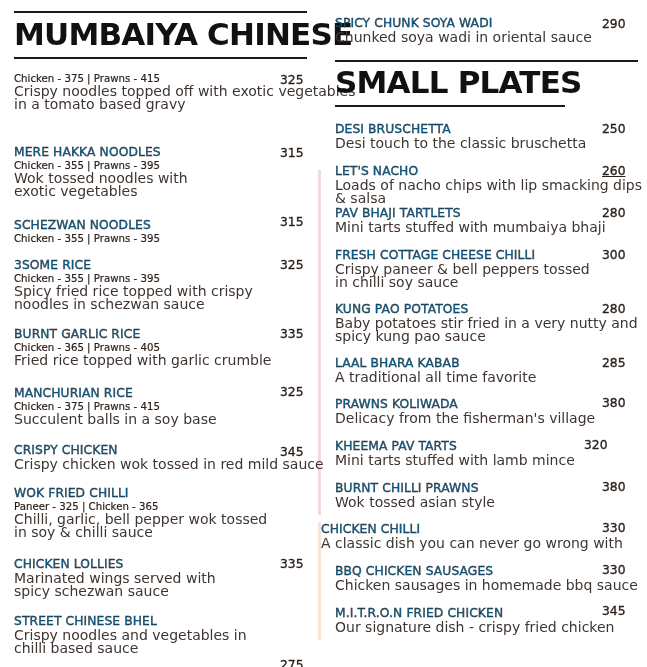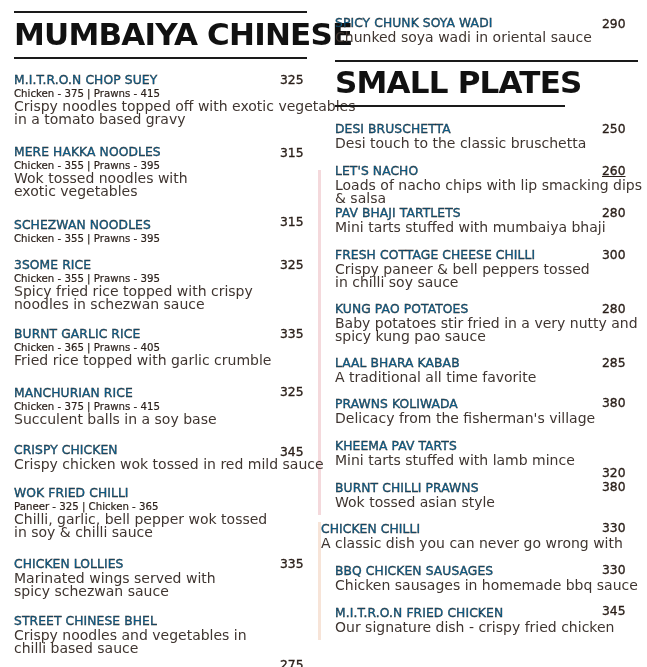--- a/index.html
+++ b/index.html
@@ -59,21 +59,20 @@
 
 <div class="strip" style="left:318px; top:170px; height:345px; background:#f4d9dc;"></div>
 <div class="strip" style="left:318px; top:522px; height:118px; background:#f7e4d8;"></div>
 
 <div>
   <div class="rule" style="left:14px; top:11px; width:293px;"></div>
   <div class="section-title" style="left:14px; top:19px; font-size:31px; letter-spacing:-0.8px;">MUMBAIYA CHINESE</div>
   <div class="rule" style="left:14px; top:57px; width:293px;"></div>
 
   <div class="item" style="left:14px; top:73px;">
-    <div class="name">M.I.T.R.O.N CHOP SUEY</div>
     <div class="variants">Chicken - 375 | Prawns - 415</div>
     <div class="desc">Crispy noodles topped off with exotic vegetables
 in a tomato based gravy</div>
   </div>
   <div class="price" style="left:280px; top:73px;">325</div>
 
   <div class="item" style="left:14px; top:145px;">
     <div class="name">MERE HAKKA NOODLES</div>
     <div class="variants">Chicken - 355 | Prawns - 395</div>
     <div class="desc">Wok tossed noodles with
@@ -191,21 +190,21 @@
   <div class="item" style="left:335px; top:397px;">
     <div class="name">PRAWNS KOLIWADA</div>
     <div class="desc">Delicacy from the fisherman's village</div>
   </div>
   <div class="price" style="left:602px; top:396px;">380</div>
 
   <div class="item" style="left:335px; top:439px;">
     <div class="name">KHEEMA PAV TARTS</div>
     <div class="desc">Mini tarts stuffed with lamb mince</div>
   </div>
-  <div class="price" style="left:602px; top:438px;margin-top:28px;">320</div>
+  <div class="price" style="left:584px; top:438px;">320</div>
 
   <div class="item" style="left:335px; top:481px;">
     <div class="name">BURNT CHILLI PRAWNS</div>
     <div class="desc">Wok tossed asian style</div>
   </div>
   <div class="price" style="left:602px; top:480px;">380</div>
 
   <div class="item" style="left:321px; top:522px;">
     <div class="name">CHICKEN CHILLI</div>
     <div class="desc">A classic dish you can never go wrong with</div>

